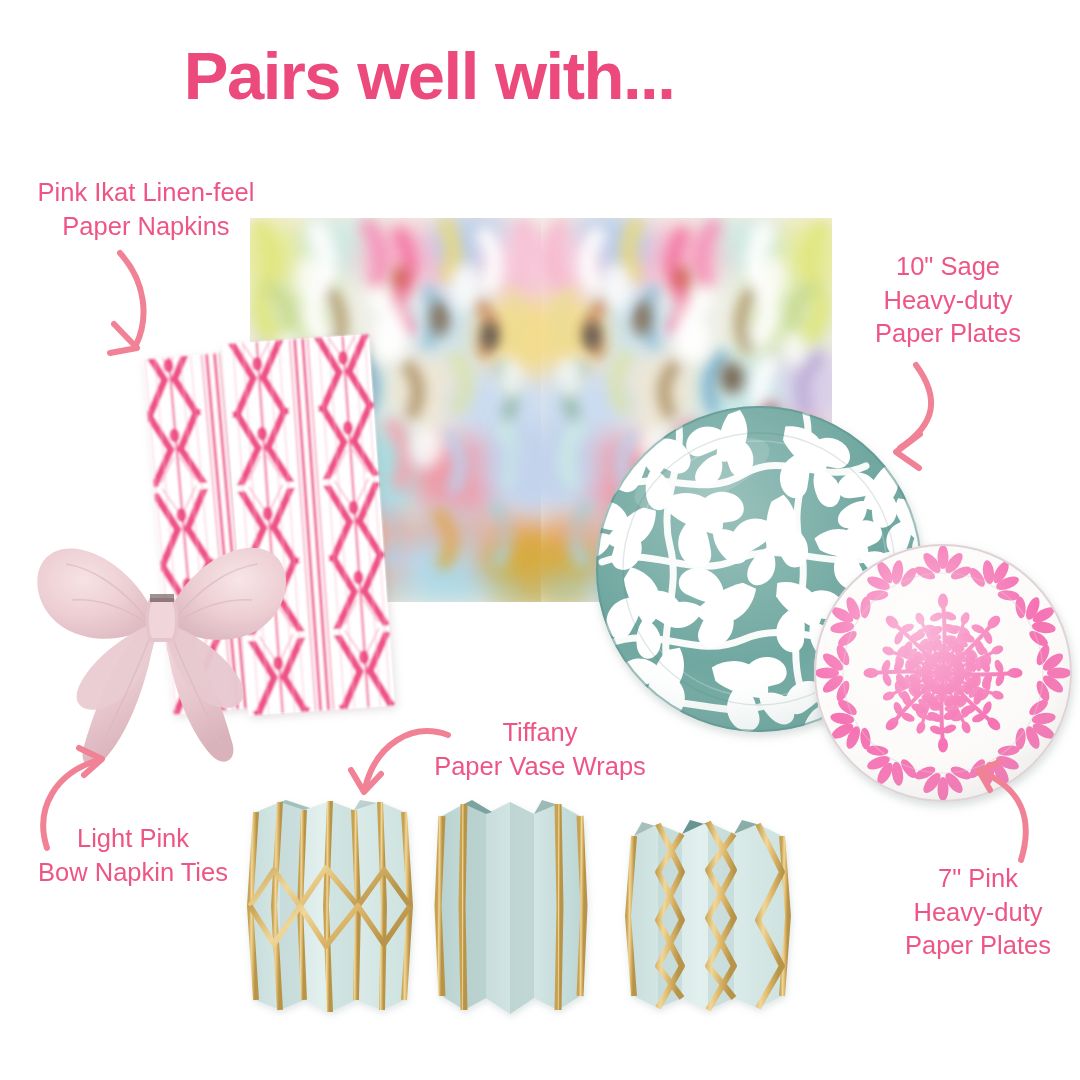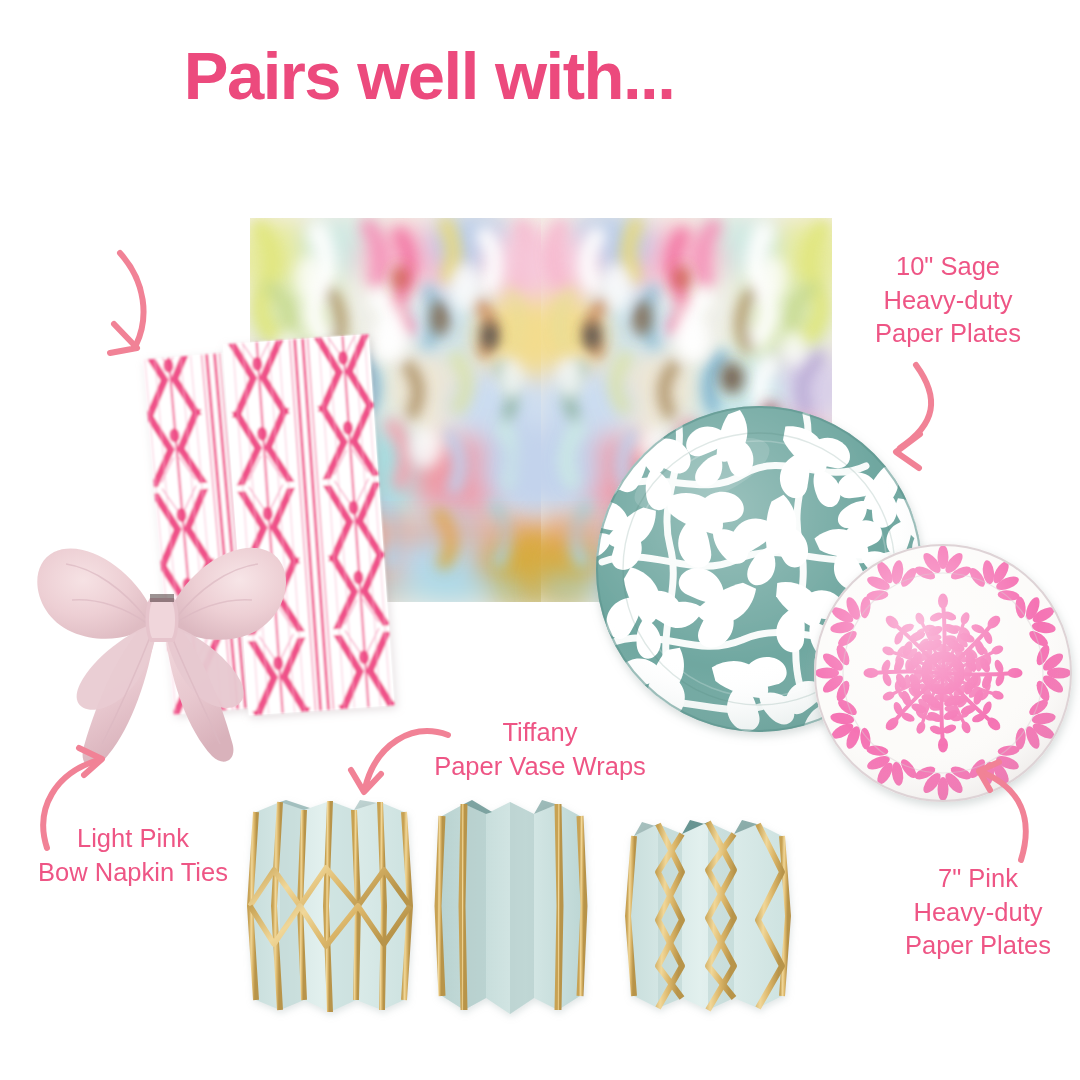--- a/index.html
+++ b/index.html
@@ -557,20 +557,22 @@
 
       <g>
         <path d="M1021 860 C 1034 818, 1020 788, 982 772"></path>
         <path d="M999 762 L979 771 L990 790" stroke-width="6"></path>
       </g>
     </g>
   </svg>
 
   <div class="title" style="color: rgb(236, 74, 125);">Pairs well with...</div>
 
+  <div class="label lbl-napkins" style="color: rgb(238, 85, 133);">Pink Ikat Linen-feel
+Paper Napkins</div>
   <div class="label lbl-sage" style="color: rgb(238, 85, 133);">10" Sage
 Heavy-duty
 Paper Plates</div>
   <div class="label lbl-vase" style="color: rgb(238, 85, 133);">Tiffany
 Paper Vase Wraps</div>
   <div class="label lbl-bow" style="color: rgb(238, 85, 133);">Light Pink
 Bow Napkin Ties</div>
   <div class="label lbl-pink" style="color: rgb(238, 85, 133);">7" Pink
 Heavy-duty
 Paper Plates</div>

